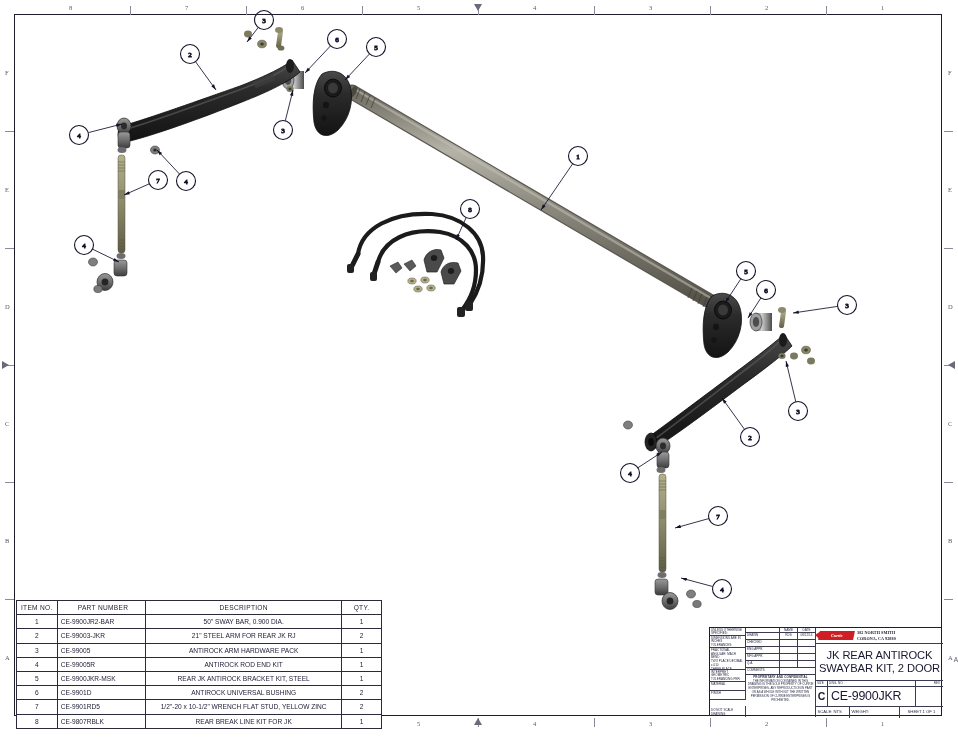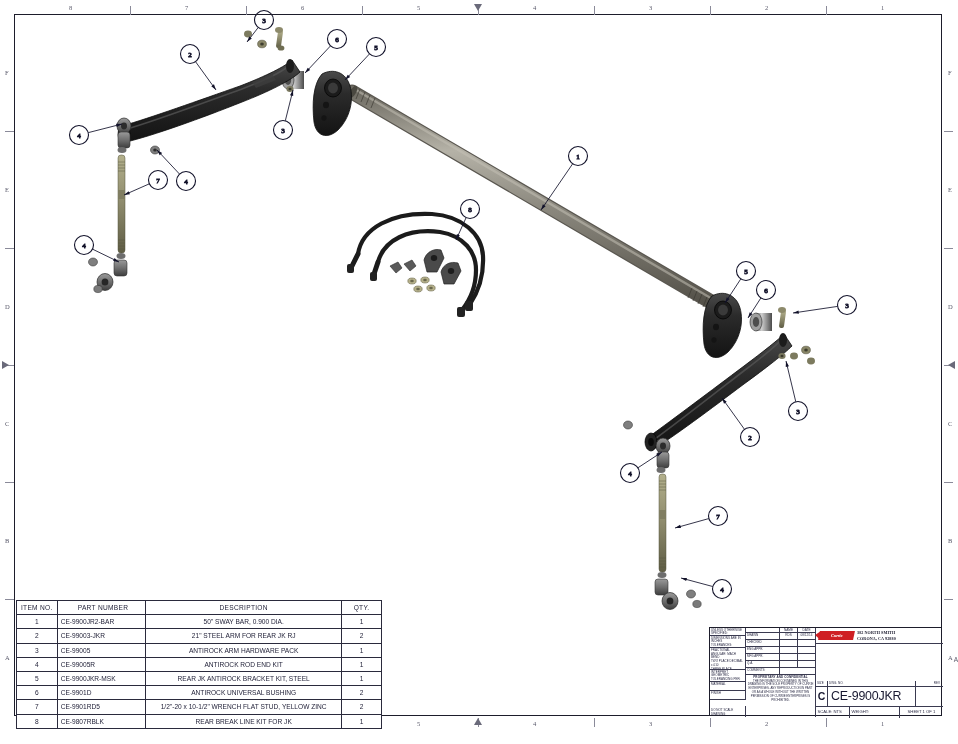--- a/index.html
+++ b/index.html
@@ -776,20 +776,24 @@
     <div id="logo-box" class="tb-bd-b">
       <div class="logo-mark">
         <span class="logo-word">Currie</span>
       </div>
       <div class="addr">
         <div>382 NORTH SMITH</div>
         <div>CORONA, CA 92880</div>
       </div>
     </div>
 
+    <div id="tb-title" class="tb-bd-b">
+      <div>JK REAR ANTIROCK</div>
+      <div>SWAYBAR KIT, 2 DOOR</div>
+    </div>
 
     <div id="tb-dwg">
       <div class="tb-cell tb-bd-r tb-bd-b" style="left:0;top:0;width:12px;height:6px;">
         <div class="tiny-lbl">SIZE</div>
       </div>
       <div class="tb-cell tb-bd-r tb-bd-b" style="left:12px;top:0;width:88px;height:6px;">
         <div class="tiny-lbl">DWG.  NO.</div>
       </div>
       <div class="tb-cell tb-bd-b" style="left:100px;top:0;width:27px;height:6px;">
         <div class="tiny-lbl" style="text-align:right;padding-right:3px">REV</div>

